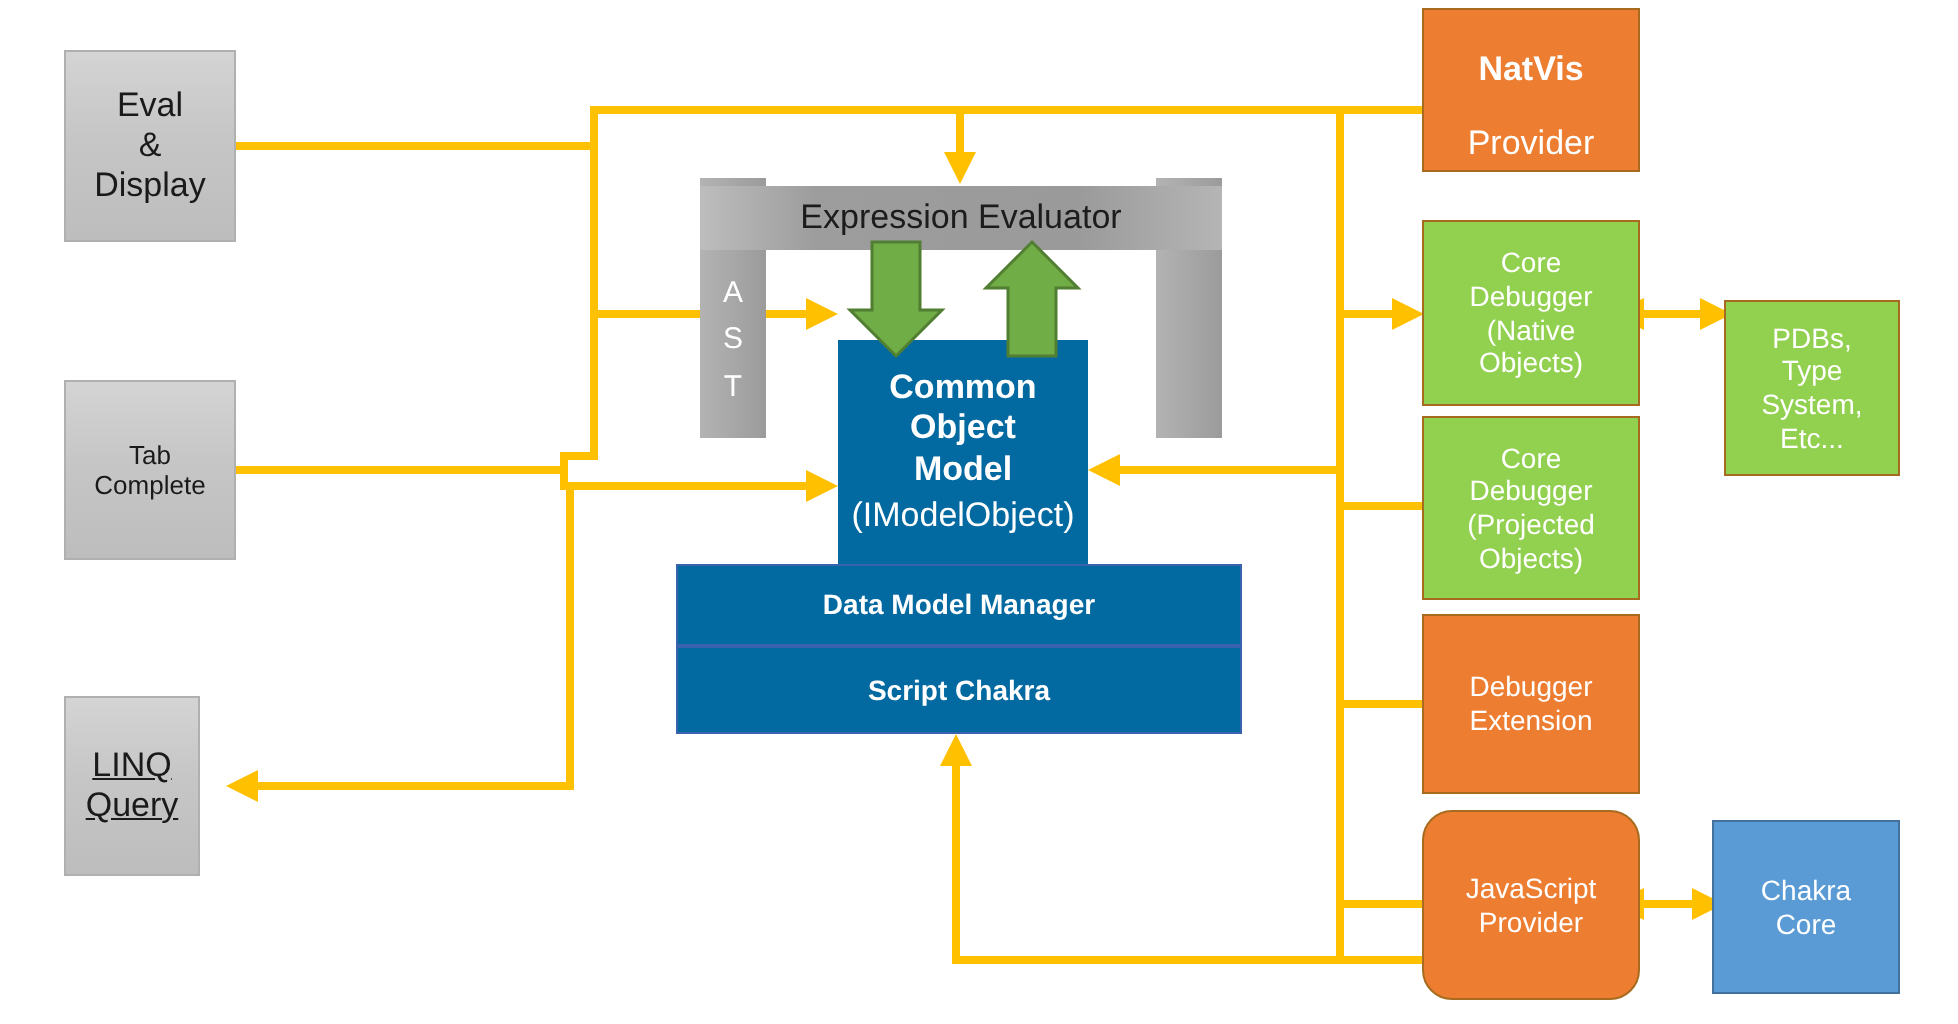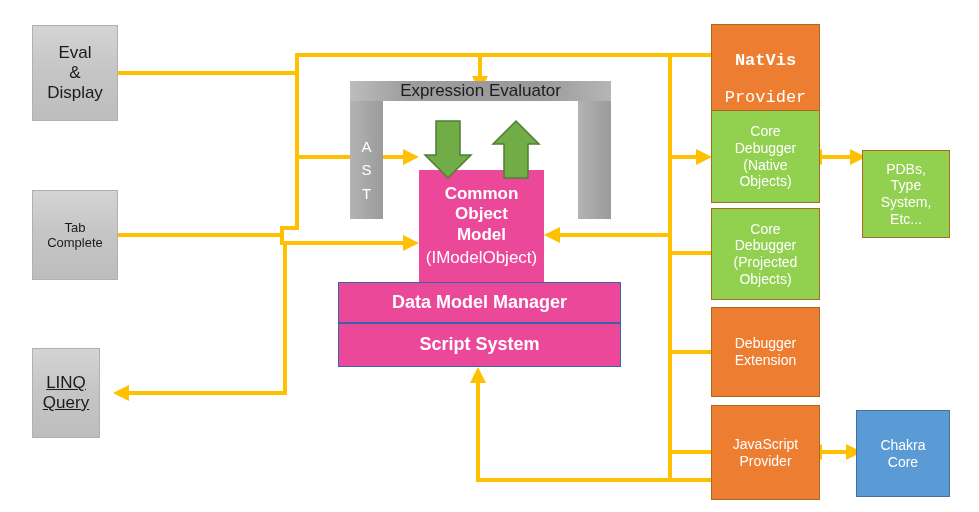--- a/index.html
+++ b/index.html
@@ -66,36 +66,36 @@
     font-size: 15px;
     display: flex;
     flex-direction: column;
     align-items: center;
     justify-content: center;
     line-height: 1.55;
   }
 
   
   .blue-box {
-    background: #ec4899;
+    background: #0369a1;
     color: #ffffff;
   }
   .com-box {
     font-size: 17px;
     font-weight: bold;
     flex-direction: column;
     border-bottom: 1px solid #4472c4;
   }
   .com-box .sub {
     font-weight: normal;
     font-size: 17px;
     margin-top: 3px;
   }
   .mgr-box {
-    font-size: 18px;
+    font-size: 14px;
     font-weight: bold;
     border: 1px solid #3a63ad;
   }
   .chakra-box {
     background: #5b9bd5;
     border: 1px solid #41719c;
     color: #ffffff;
     font-size: 14px;
     align-items: center;
   }
@@ -195,21 +195,21 @@
 Complete</span>
   </div>
 
   <div class="node grey-box big" style="left:32px; top:348px; width:68px; height:90px;text-decoration:underline;">
     <span class="lbl">LINQ
 Query</span>
   </div>
 
   <div class="ee-left" style="left:350px; top:89px; width:33px; height:130px;"></div>
   <div class="ee-right" style="left:578px; top:89px; width:33px; height:130px;"></div>
-  <div class="ee-header" style="left:350px; top:81px; width:261px; height:20px;">
+  <div class="ee-header" style="left:350px; top:93px; width:261px; height:32px;">
     <span>Expression Evaluator</span>
   </div>
   <div class="ast-text" style="left:350px; top:121px; width:33px; height:98px;">
     <span>A</span>
     <span>S</span>
     <span>T</span>
   </div>
 
   <svg id="green-arrows" viewBox="0 0 979 512">
 
@@ -223,24 +223,24 @@
 Object
 Model</span>
     <span class="sub">(IModelObject)</span>
   </div>
 
   <div class="node blue-box mgr-box" style="left:338px; top:282px; width:283px; height:41px;">
     <span class="lbl">Data Model Manager</span>
   </div>
 
   <div class="node blue-box mgr-box" style="left:338px; top:323px; width:283px; height:44px;">
-    <span class="lbl">Script System</span>
-  </div>
-
-  <div class="node orange-box bold-first" style="left:711px; top:24px; width:109px; height:95px;font-family:Liberation Mono, monospace;">
+    <span class="lbl">Script Chakra</span>
+  </div>
+
+  <div class="node orange-box bold-first" style="left:711px; top:4px; width:109px; height:82px;">
     <span class="lbl">
       <span class="b">NatVis</span><br>
       <span class="n">Provider</span>
     </span>
   </div>
 
   <div class="node green-box" style="left:711px; top:110px; width:109px; height:93px;">
     <span class="lbl">Core
 Debugger
 (Native
@@ -252,21 +252,21 @@
 Debugger
 (Projected
 Objects)</span>
   </div>
 
   <div class="node orange-box" style="left:711px; top:307px; width:109px; height:90px;">
     <span class="lbl">Debugger
 Extension</span>
   </div>
 
-  <div class="node orange-box" style="left:711px; top:405px; width:109px; height:95px;">
+  <div class="node orange-box" style="left:711px; top:405px; width:109px; height:95px;border-radius:15px;">
     <span class="lbl">JavaScript
 Provider</span>
   </div>
 
   <div class="node green-box" style="left:862px; top:113px; width:88px; height:88px;margin-top:37px;">
     <span class="lbl">PDBs,
 Type
 System,
 Etc...</span>
   </div>

